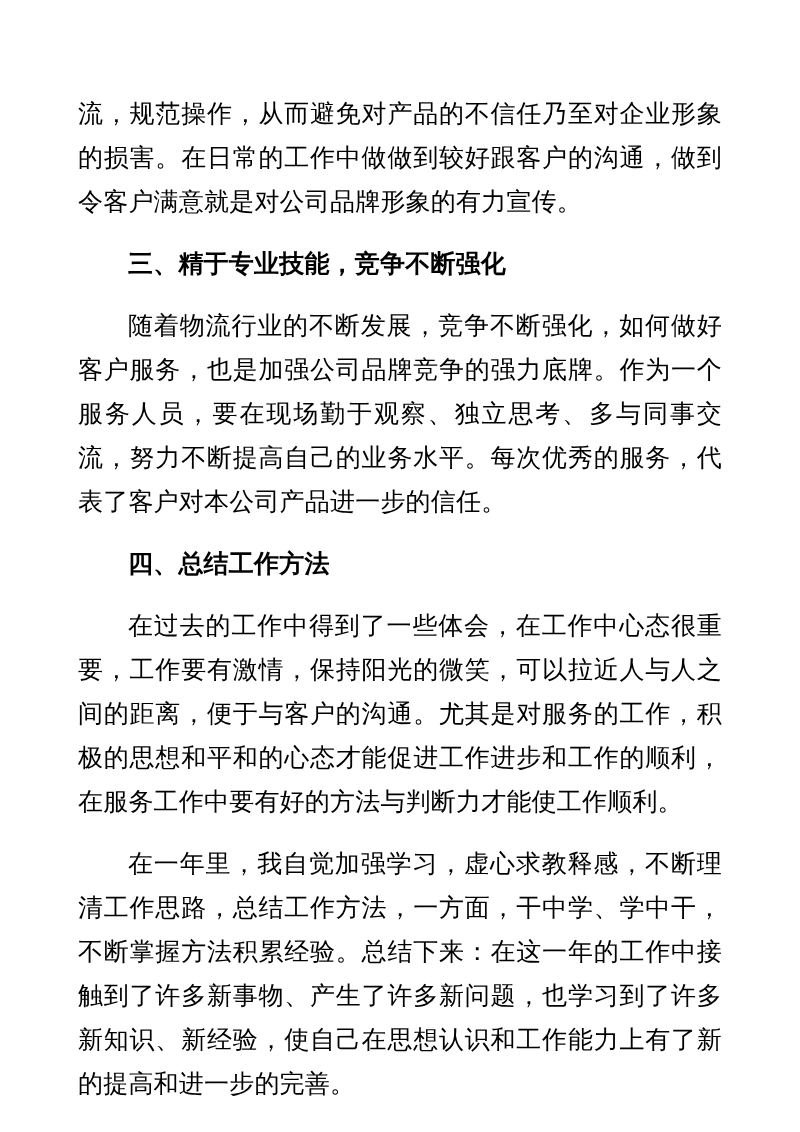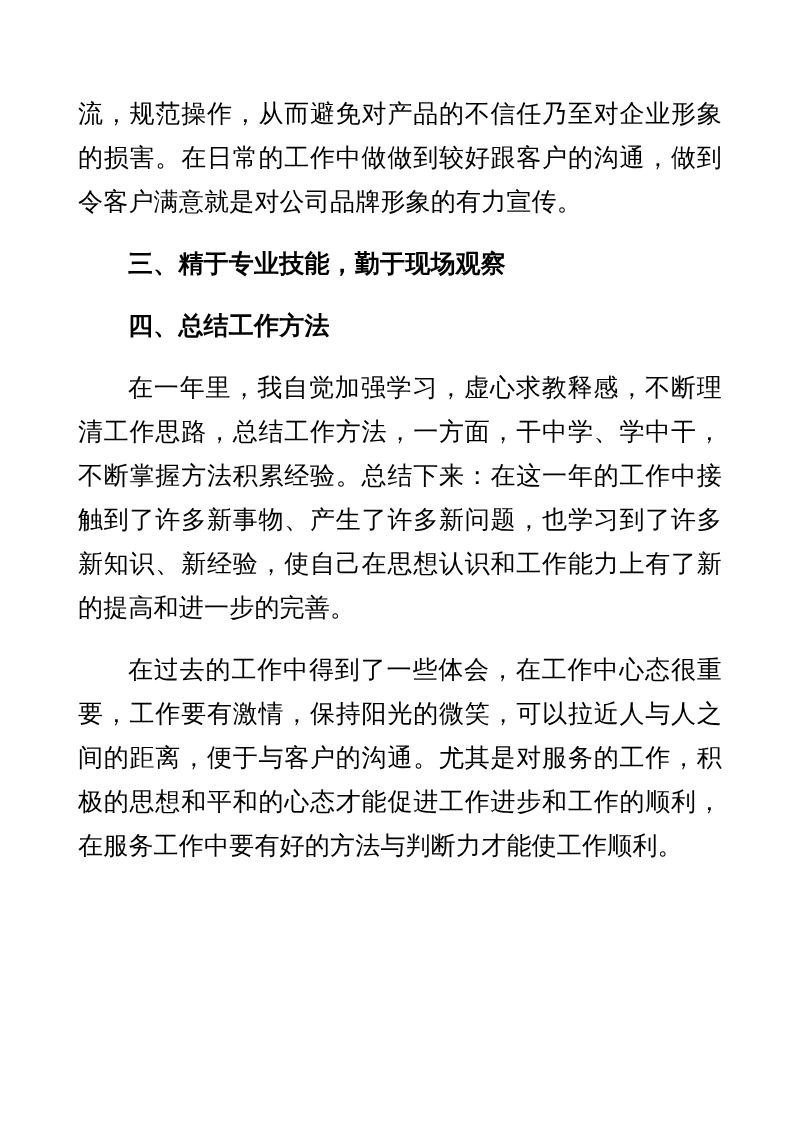--- a/index.html
+++ b/index.html
@@ -44,19 +44,20 @@
   .spacer-bottom {
     height: 10px;
   }
 </style>
 </head>
 <body>
 
 <div class="page">
   <div class="doc-body">
     <p class="para cont">流，规范操作，从而避免对产品的不信任乃至对企业形象的损害。在日常的工作中做做到较好跟客户的沟通，做到令客户满意就是对公司品牌形象的有力宣传。</p>
-    <p class="heading">三、精于专业技能，勤于现场观察</p>
+    <p class="heading">三、精于专业技能，竞争不断强化</p>
+    <p class="para">随着物流行业的不断发展，竞争不断强化，如何做好客户服务，也是加强公司品牌竞争的强力底牌。作为一个服务人员，要在现场勤于观察、独立思考、多与同事交流，努力不断提高自己的业务水平。每次优秀的服务，代表了客户对本公司产品进一步的信任。</p>
     <p class="heading">四、总结工作方法</p>
+    <p class="para">在过去的工作中得到了一些体会，在工作中心态很重要，工作要有激情，保持阳光的微笑，可以拉近人与人之间的距离，便于与客户的沟通。尤其是对服务的工作，积极的思想和平和的心态才能促进工作进步和工作的顺利，在服务工作中要有好的方法与判断力才能使工作顺利。</p>
     <p class="para">在一年里，我自觉加强学习，虚心求教释感，不断理清工作思路，总结工作方法，一方面，干中学、学中干，不断掌握方法积累经验。总结下来：在这一年的工作中接触到了许多新事物、产生了许多新问题，也学习到了许多新知识、新经验，使自己在思想认识和工作能力上有了新的提高和进一步的完善。</p>
-    <p class="para">在过去的工作中得到了一些体会，在工作中心态很重要，工作要有激情，保持阳光的微笑，可以拉近人与人之间的距离，便于与客户的沟通。尤其是对服务的工作，积极的思想和平和的心态才能促进工作进步和工作的顺利，在服务工作中要有好的方法与判断力才能使工作顺利。</p>
     <div class="spacer-bottom"></div>
   </div>
 </div>
 
 </body></html>

